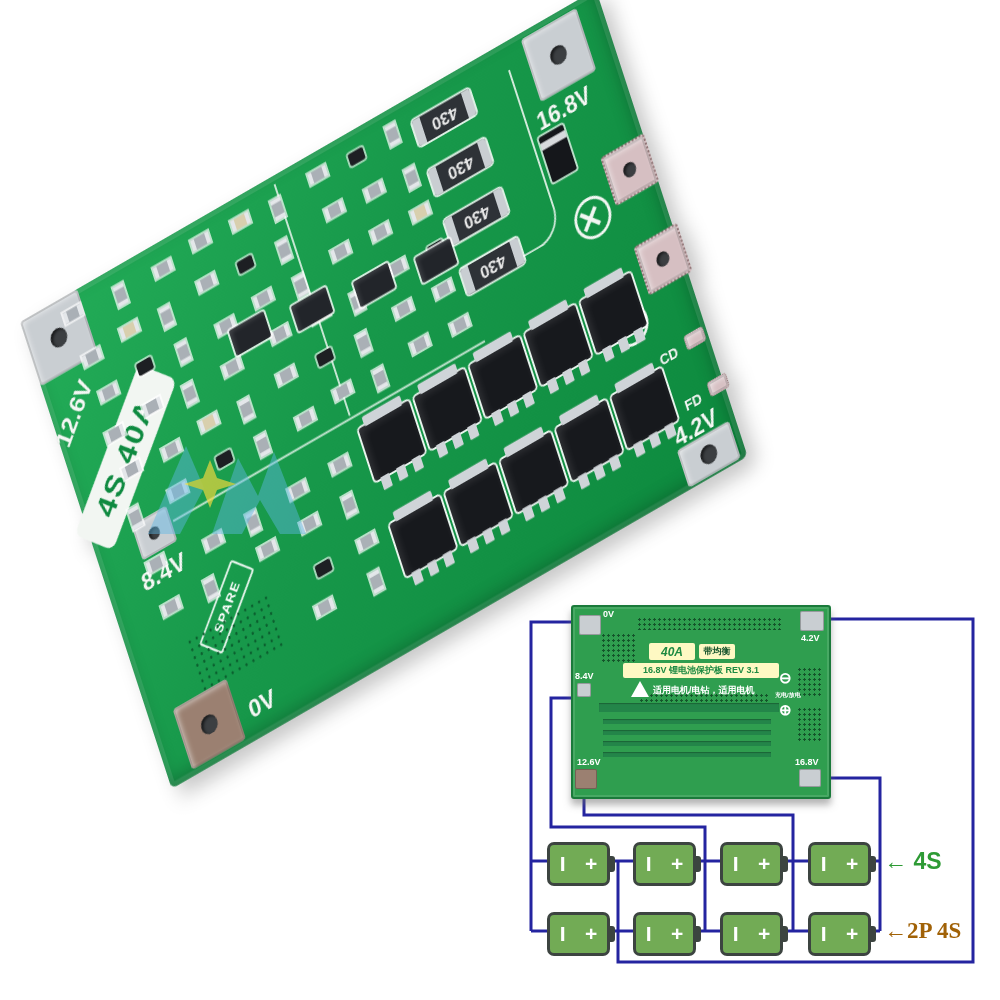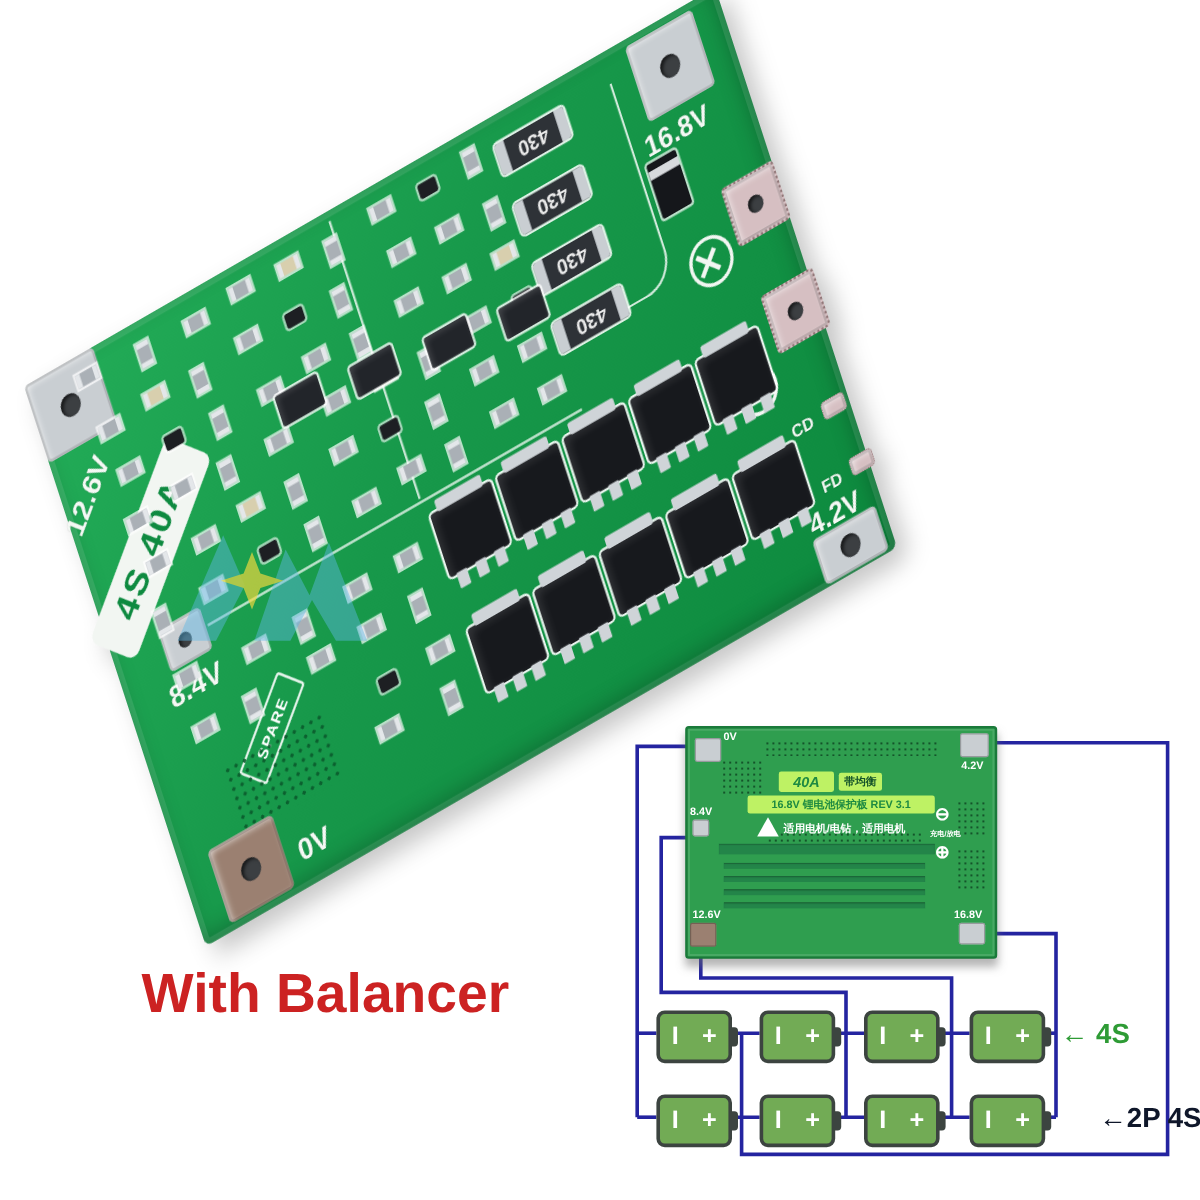--- a/index.html
+++ b/index.html
@@ -68,21 +68,21 @@
   
   #wires{position:absolute;left:0;top:0;z-index:2;}
   #mini{position:absolute;left:571px;top:605px;width:256px;height:190px;border-radius:3px;
         border:2px solid #1a7a3a;z-index:3;
         box-shadow:0 6px 7px rgba(110,110,110,.5), inset 0 0 0 2px rgba(255,255,255,.12);}
   #mini .lbl{position:absolute;color:#fff;font-size:9px;font-weight:bold;white-space:nowrap;}
   #mini .mpad{position:absolute;background:var(--padsilver);border-radius:2px;
         box-shadow:inset 0 0 0 1px rgba(0,0,0,.25);}
   #mini .dots{position:absolute;background-image:radial-gradient(#14542a 1px,transparent 1.3px);
         background-size:5px 5px;}
-  .wbox{position:absolute;background:#bef264;border-radius:2px;display:flex;align-items:center;
+  .wbox{position:absolute;background:#fef9c3;border-radius:2px;display:flex;align-items:center;
         justify-content:center;color:#1d8a42;font-weight:bold;}
   #mini .trace{position:absolute;background:#238549;box-shadow:inset 0 1px 1px rgba(0,0,0,.25);}
   #mini .msym{position:absolute;color:#fff;font-size:15px;font-weight:bold;}
   #mini .warn-tri{position:absolute;width:0;height:0;border-left:9px solid transparent;
         border-right:9px solid transparent;border-bottom:16px solid #fff;}
   
   .cell{position:absolute;width:57px;height:38px;border:3px solid #3c4440;border-radius:7px;
         z-index:4;display:flex;align-items:center;justify-content:space-around;
         color:#fff;font-weight:bold;font-size:21px;}
   .cell .nub{position:absolute;right:-8px;top:50%;margin-top:-8px;width:7px;height:16px;
@@ -299,21 +299,20 @@
         <div class="soic" style="left: 404px; top: 142px;"></div>
       </div>
   </div>
 
   <svg id="logo" width="180" height="105" viewBox="0 0 180 105">
     <polygon points="8,98 46,10 64,52 40,98" fill="#5fb9e6" fill-opacity="0.6"></polygon>
     <polygon points="72,98 98,22 118,60 134,16 166,98 140,98 120,64 102,98" fill="#5fb9e6" fill-opacity="0.6"></polygon>
     <path d="M70 24 L77 42 L96 48 L77 54 L70 72 L63 54 L44 48 L63 42 Z" fill="#f2d93e" fill-opacity="0.9"></path>
   </svg>
 
-  <div id="caption" style="color: rgb(204, 34, 34);">With Balancer</div>
 
   <svg id="wires" width="1000" height="1000">
       <path d="M 577 622 H 531 V 931" fill="none" stroke="#2424a0" stroke-width="3"></path>
       <path d="M 822 619 H 973 V 962 H 618 V 861" fill="none" stroke="#2424a0" stroke-width="3"></path>
       <path d="M 577 698 H 551 V 827 H 705 V 931" fill="none" stroke="#2424a0" stroke-width="3"></path>
       <path d="M 584 787 V 815 H 793 V 931" fill="none" stroke="#2424a0" stroke-width="3"></path>
       <path d="M 819 778 H 880 V 931" fill="none" stroke="#2424a0" stroke-width="3"></path>
       <path d="M 531 861 H 547" fill="none" stroke="#2424a0" stroke-width="3"></path>
       <path d="M 604 861 H 633" fill="none" stroke="#2424a0" stroke-width="3"></path>
       <path d="M 690 861 H 720" fill="none" stroke="#2424a0" stroke-width="3"></path>
@@ -396,15 +395,15 @@
       <div class="cell" style="left: 720px; top: 912px; background: rgb(114, 171, 85);">
         <span>I</span>
         <span>+</span>
         <div class="nub"></div>
       </div>
       <div class="cell" style="left: 808px; top: 912px; background: rgb(114, 171, 85);">
         <span>I</span>
         <span>+</span>
         <div class="nub"></div>
       </div>
-      <div class="rowlabel" style="left: 916px; top: 918px; color: #0f172a;">←2P 4S</div>
+      <div class="rowlabel" style="left: 884px; top: 918px; color: #a16207; font-family: Liberation Serif, serif;">←2P 4S</div>
     </div>
 </div>
 
 </body></html>

